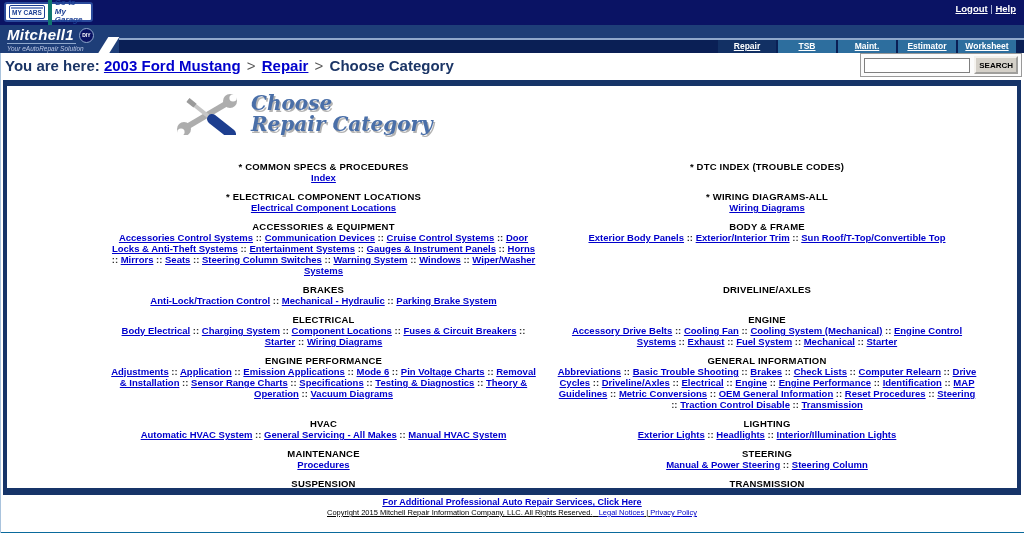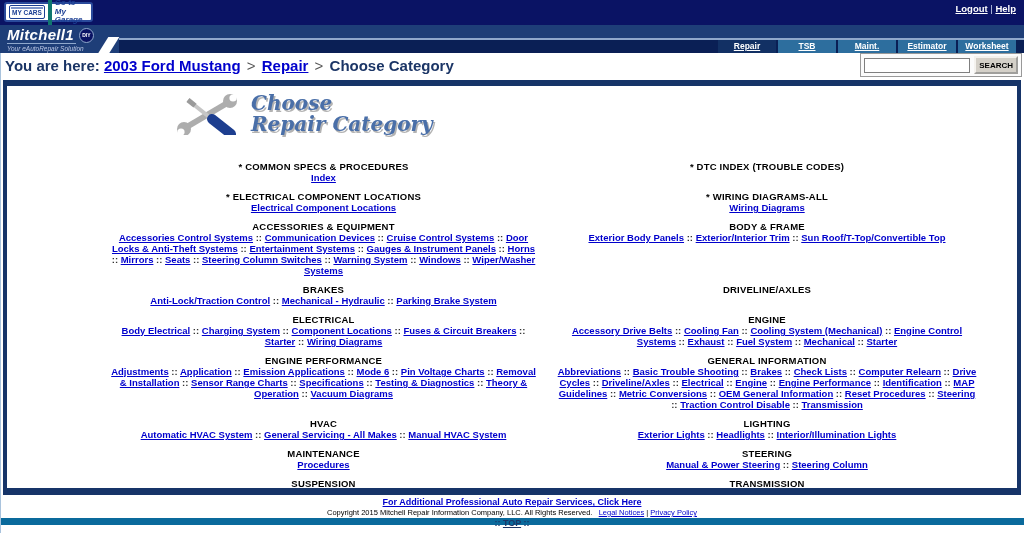--- a/index.html
+++ b/index.html
@@ -55,21 +55,21 @@
     font-size:20px; line-height:1.05; color:#4A6FA8; text-shadow:1.5px 1.5px 0 #b3b3b3; }
 
   .cat-grid { display:grid; grid-template-columns:425px 420px; column-gap:21px; padding:8px 0 0 104px; }
   .cat-cell { margin-bottom:8px;text-align:center; }
   .cat-heading { font-size:9.5px; font-weight:bold; color:#000; line-height:11px; letter-spacing:.2px; }
   .cat-links { font-size:9.5px; font-weight:bold; line-height:11px; }
   .cat-links a { color:#0000CC; text-decoration:underline; cursor:pointer; }
   .sep { color:#333; }
 
   
-  .footer { height:23px; text-align:center; padding-top:2px; background:#fff; }
+  .footer { height:37px; text-align:center; padding-top:2px; background:#fff;text-decoration:underline; }
   .footer-line1 { font-size:9px; }
   .footer-line1 a { color:#0000CC; text-decoration:underline; font-weight:bold; cursor:pointer; }
   .footer-line2 { font-size:7.5px; color:#000; margin-top:1px; }
   .footer-line2 a { color:#0000CC; text-decoration:underline; cursor:pointer; }
   .footer-top { font-size:9px; font-weight:bold; color:#1B3566; margin-top:1px; }
   .footer-top a { color:#1B3566; text-decoration:underline; cursor:pointer; }
   .bottombar { height:7px; background:#0A6A9C; }
 </style>
 </head>
 <body>
@@ -216,17 +216,14 @@
 </div>
 
 <div class="footer">
   <div class="footer-line1"><a>For Additional Professional Auto Repair Services, Click Here</a></div>
   <div class="footer-line2">
     <span>Copyright 2015 Mitchell Repair Information Company, LLC.  All Rights Reserved.</span>&nbsp;&nbsp;
     <a>Legal Notices</a>
     <span>|</span>
     <a>Privacy Policy</a>
   </div>
-  <div class="footer-top">
-    <span>:: </span><a>TOP</a><span> ::</span>
-  </div>
 </div>
 <div class="bottombar"></div>
 
 </body></html>

